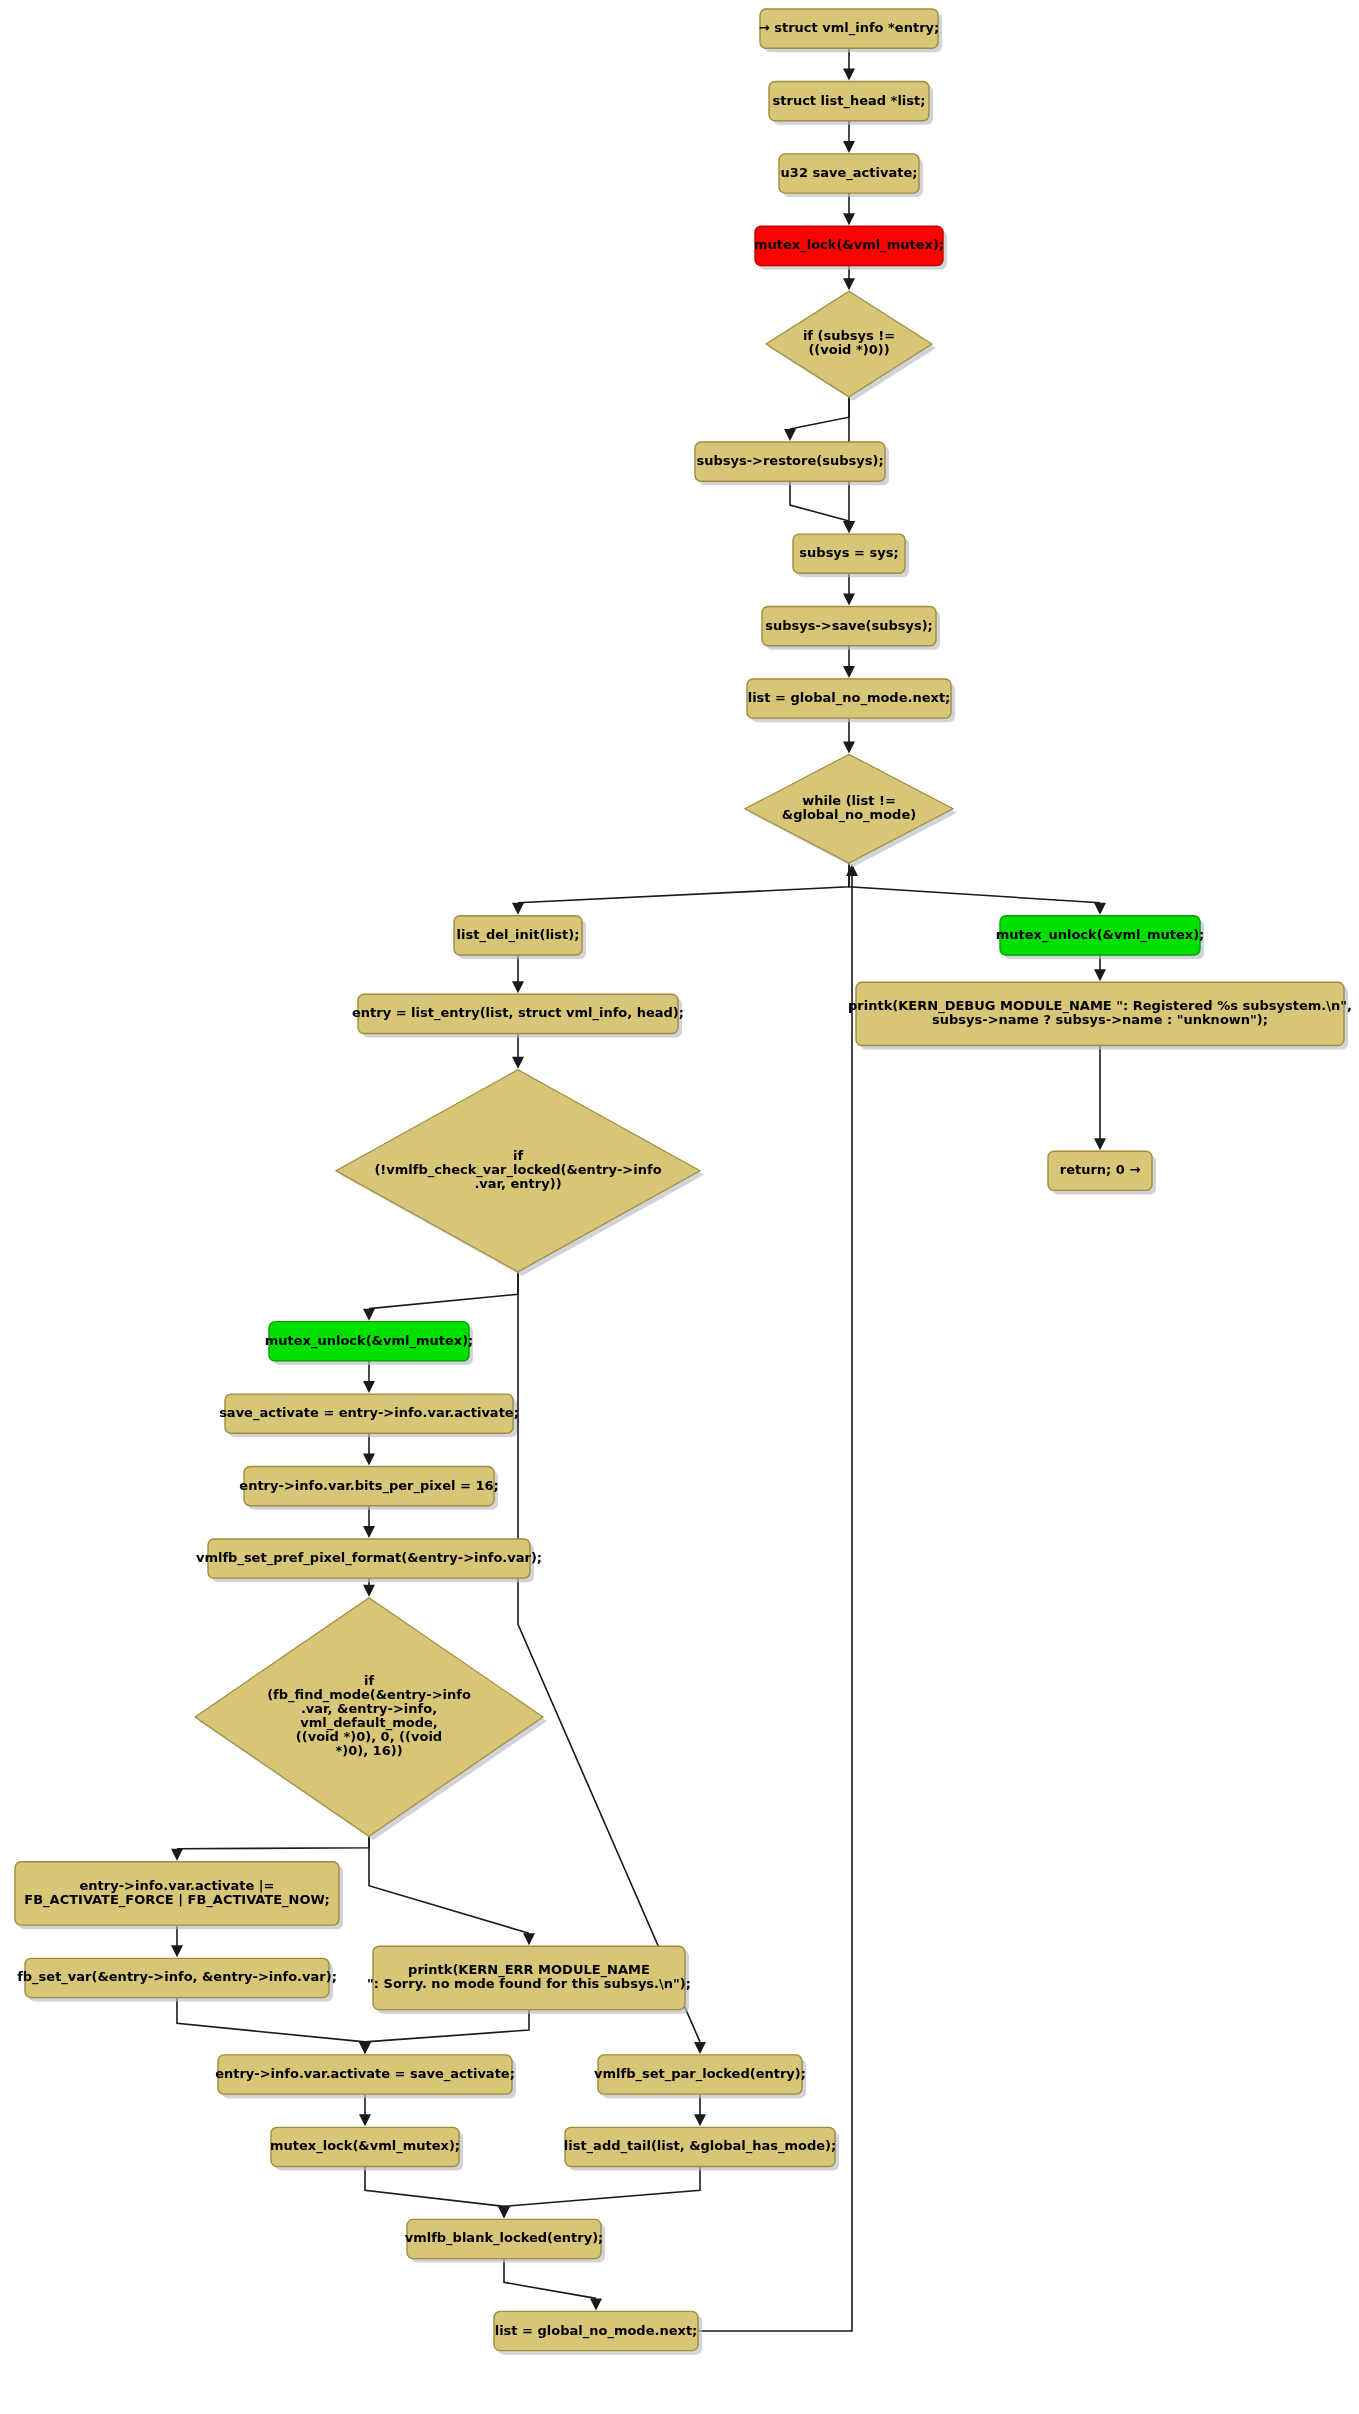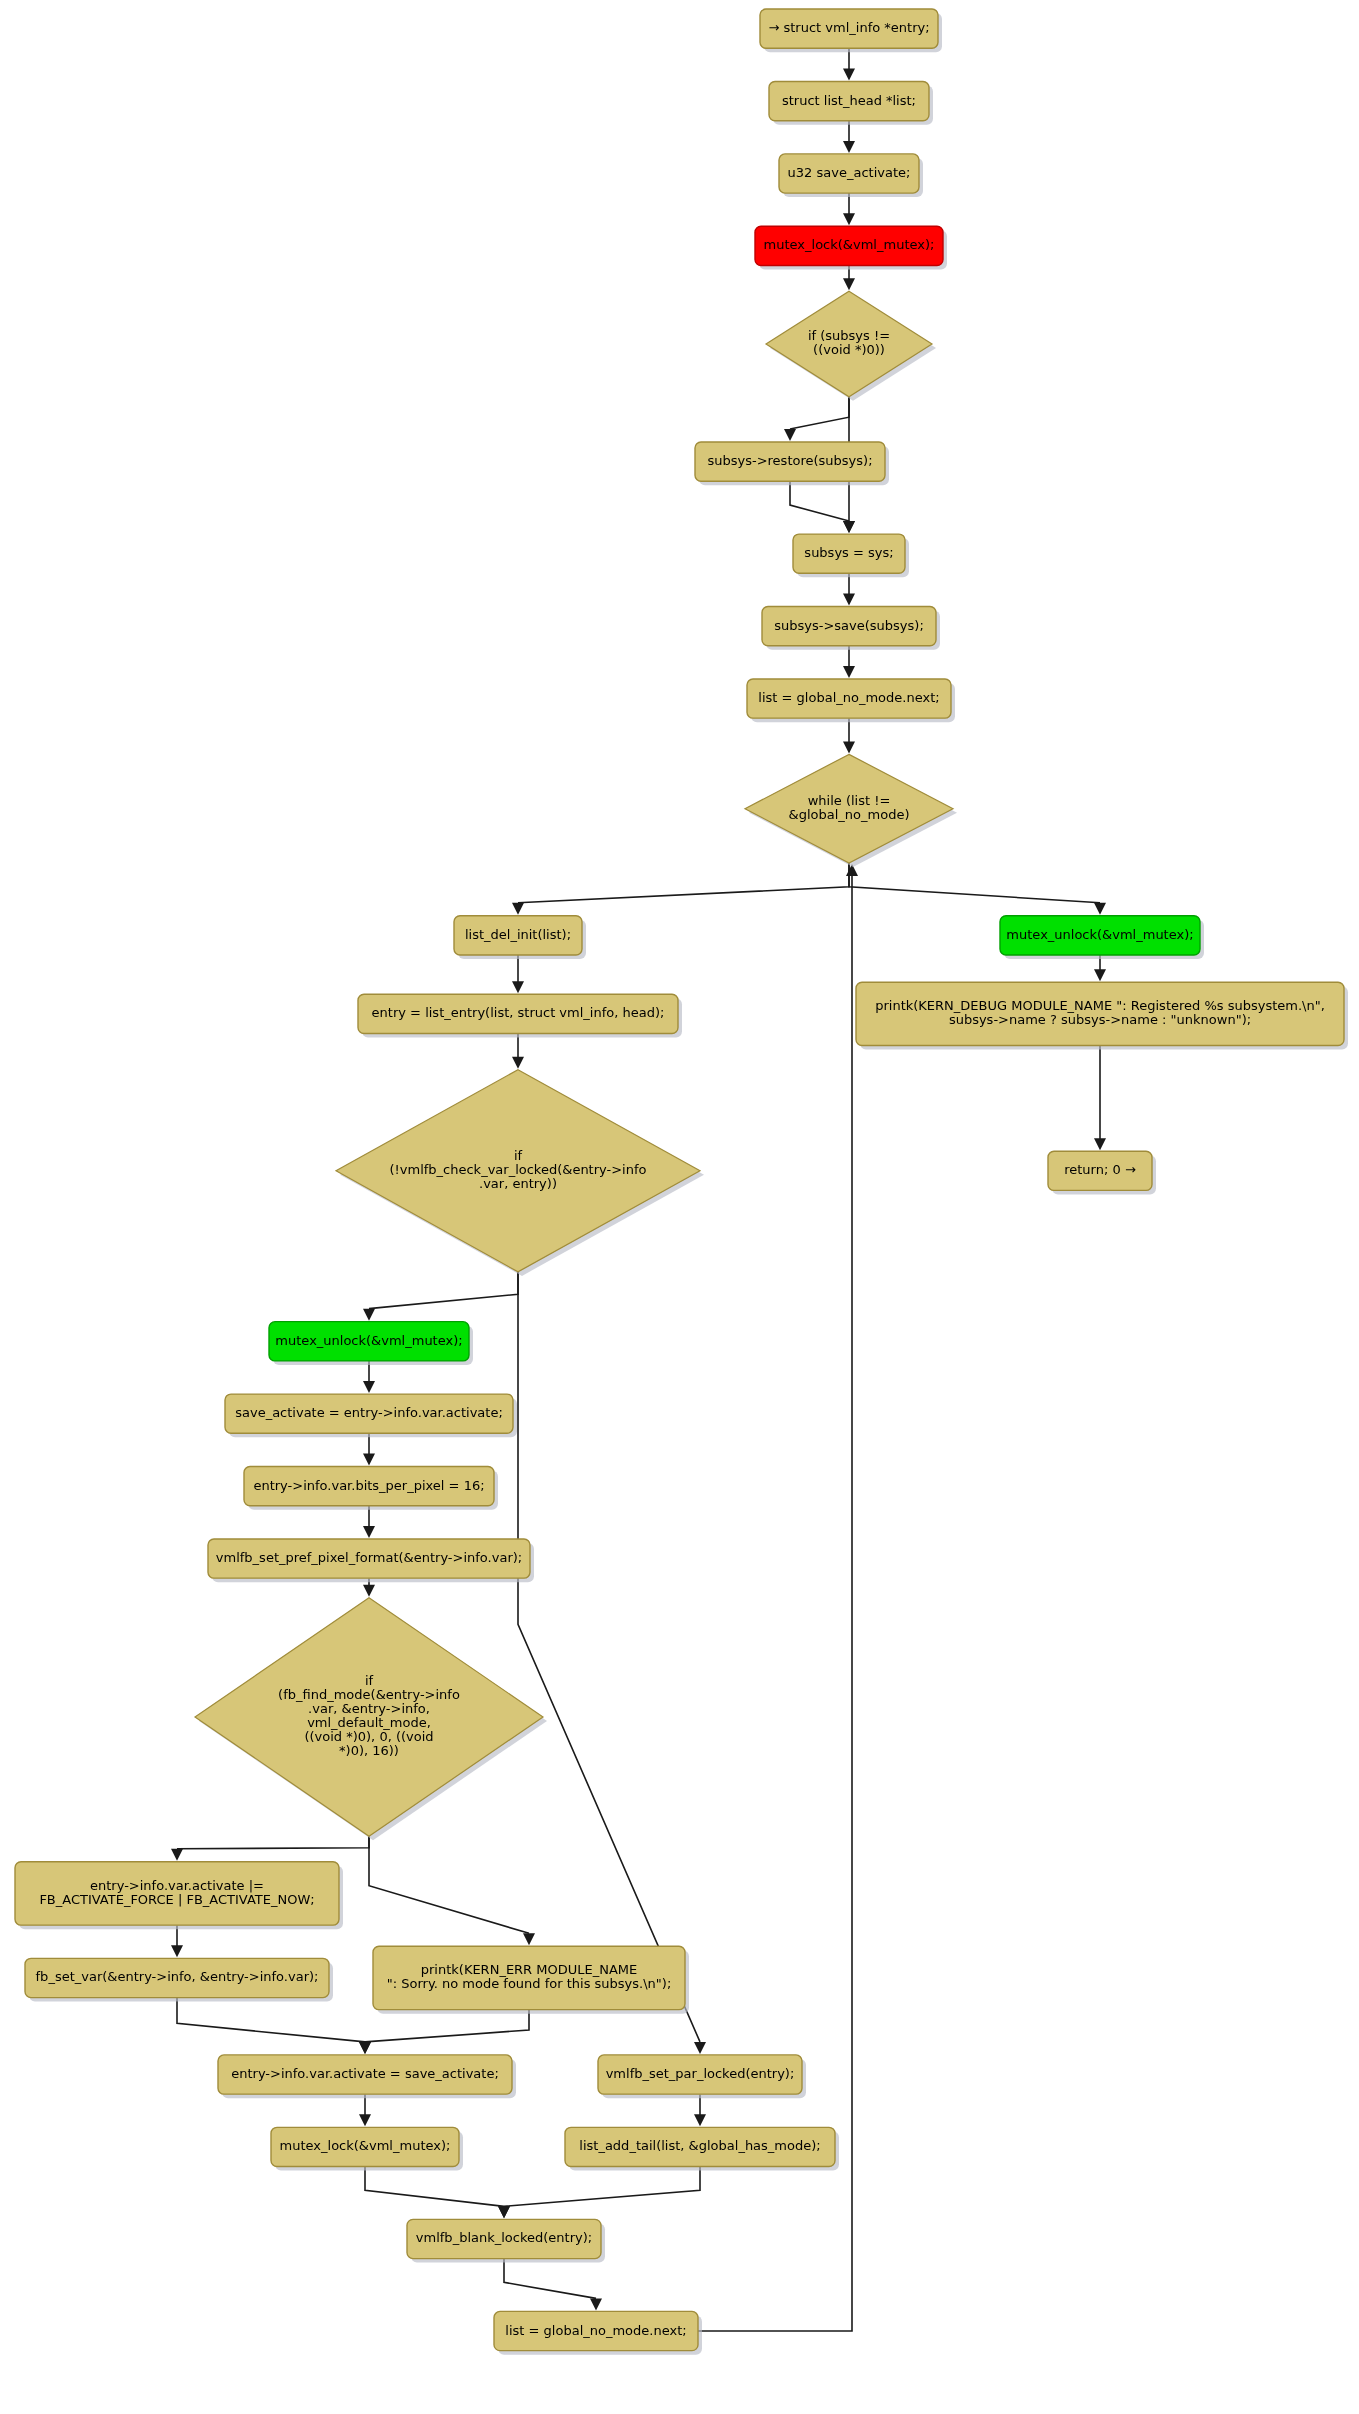--- a/index.html
+++ b/index.html
@@ -9,20 +9,21 @@
   }
   body {
     font-family: "DejaVu Sans", "Liberation Sans", sans-serif;
   }
   #flow-root {
     position: relative;
     width: 1359px;
     height: 2414px;
     overflow: hidden;
     background: #ffffff;
+    font-weight: bold;
   }
   svg#flow-svg {
     display: block;
     width: 1359px;
     height: 2414px;
   }
   .node-text {
     font-family: "DejaVu Sans", "Liberation Sans", sans-serif;
     font-size: 13px;
     fill: #000000;

